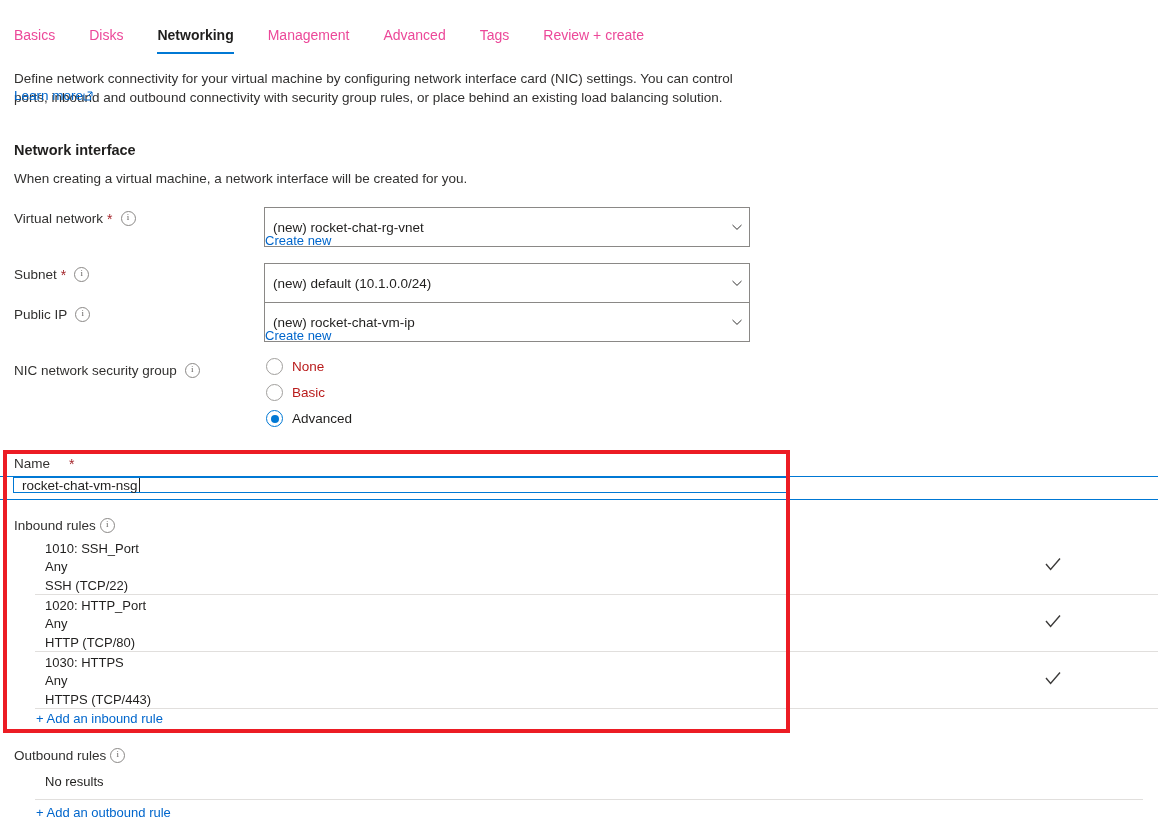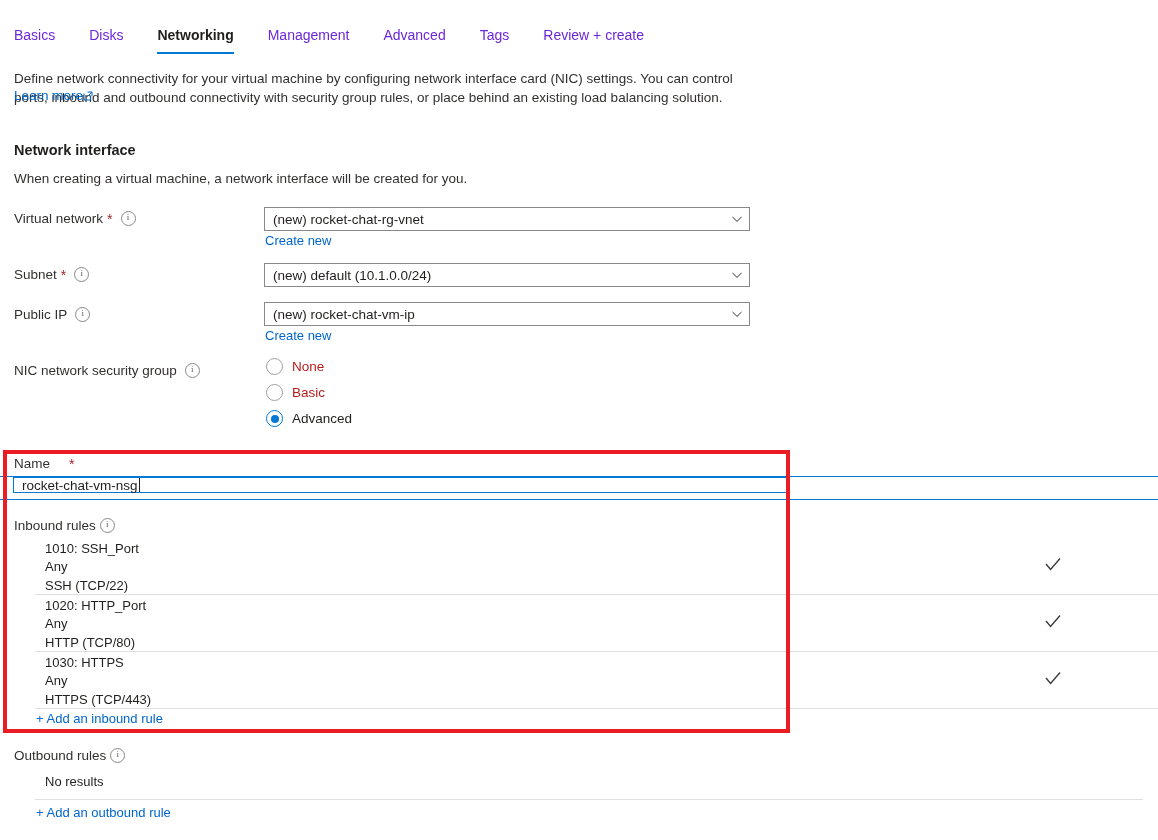--- a/index.html
+++ b/index.html
@@ -23,21 +23,21 @@
     left: 14px;
     top: 26px;
     display: flex;
     align-items: flex-start;
     gap: 0;
   }
   .tab {
     position: relative;
     padding: 0 17px 10px 17px;
     font-size: 14px;
-    color: #6d28d9;
+    color: #ec4899;
     line-height: 18px;
     white-space: nowrap;
     cursor: pointer;
   }
   .tab:first-child { padding-left: 0; }
   .tab.active {
     font-weight: bold;
     color: #201f1e;
   }
   .tab.active::after {
@@ -122,21 +122,21 @@
     font-size: 9px;
     line-height: 13px;
     color: #605e5c;
     font-family: "Liberation Serif", serif;
   }
 
   .select-box {
     position: absolute;
     left: 264px;
     width: 486px;
-    height: 24px;
+    height: 40px;
     border: 1px solid #8a8886;
     background: #fff;
     box-sizing: border-box;
     display: flex;
     align-items: center;
     padding: 0 6px 0 8px;
     font-size: 13.5px;
     color: #201f1e;
     cursor: pointer;
   }

